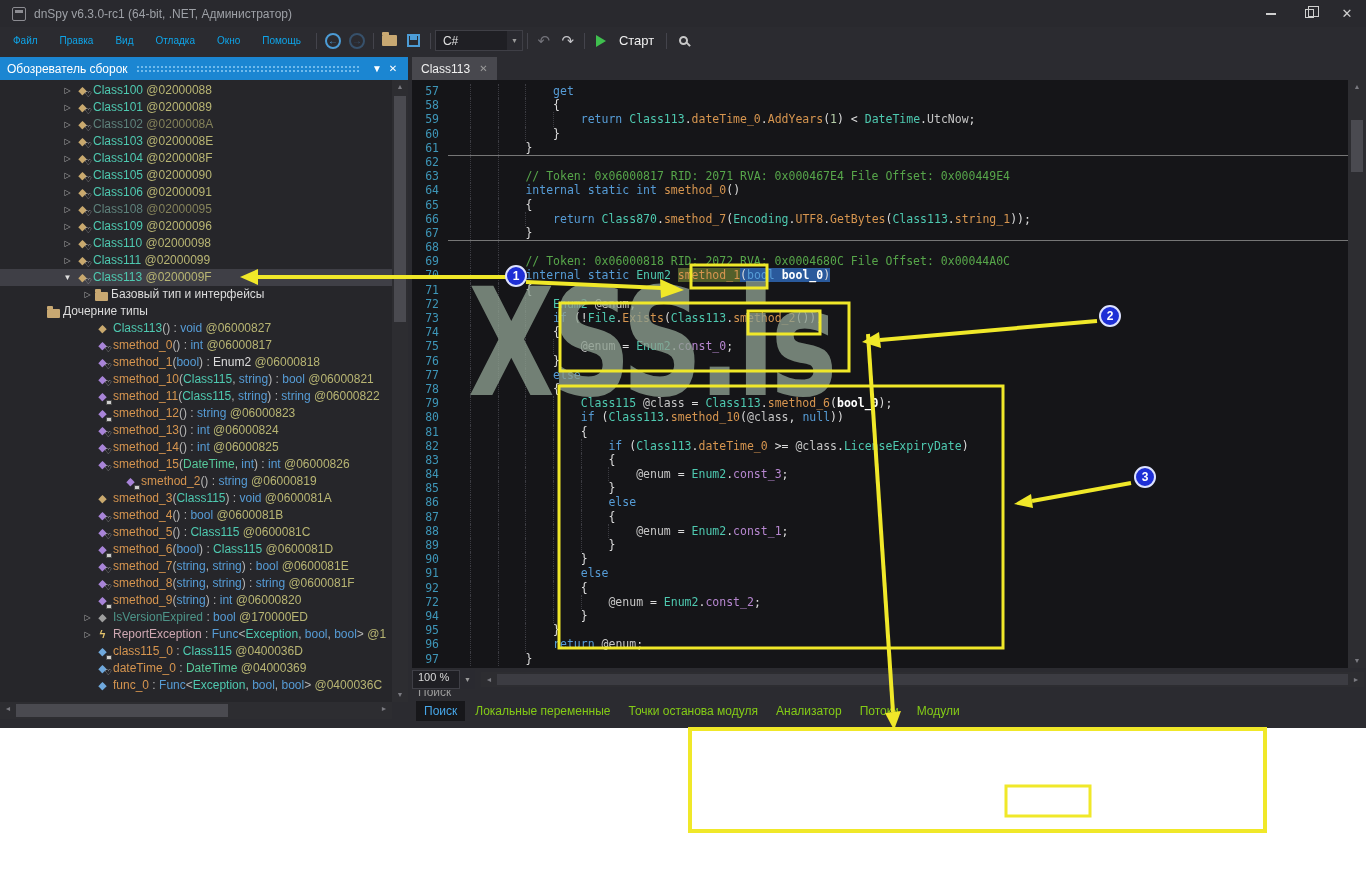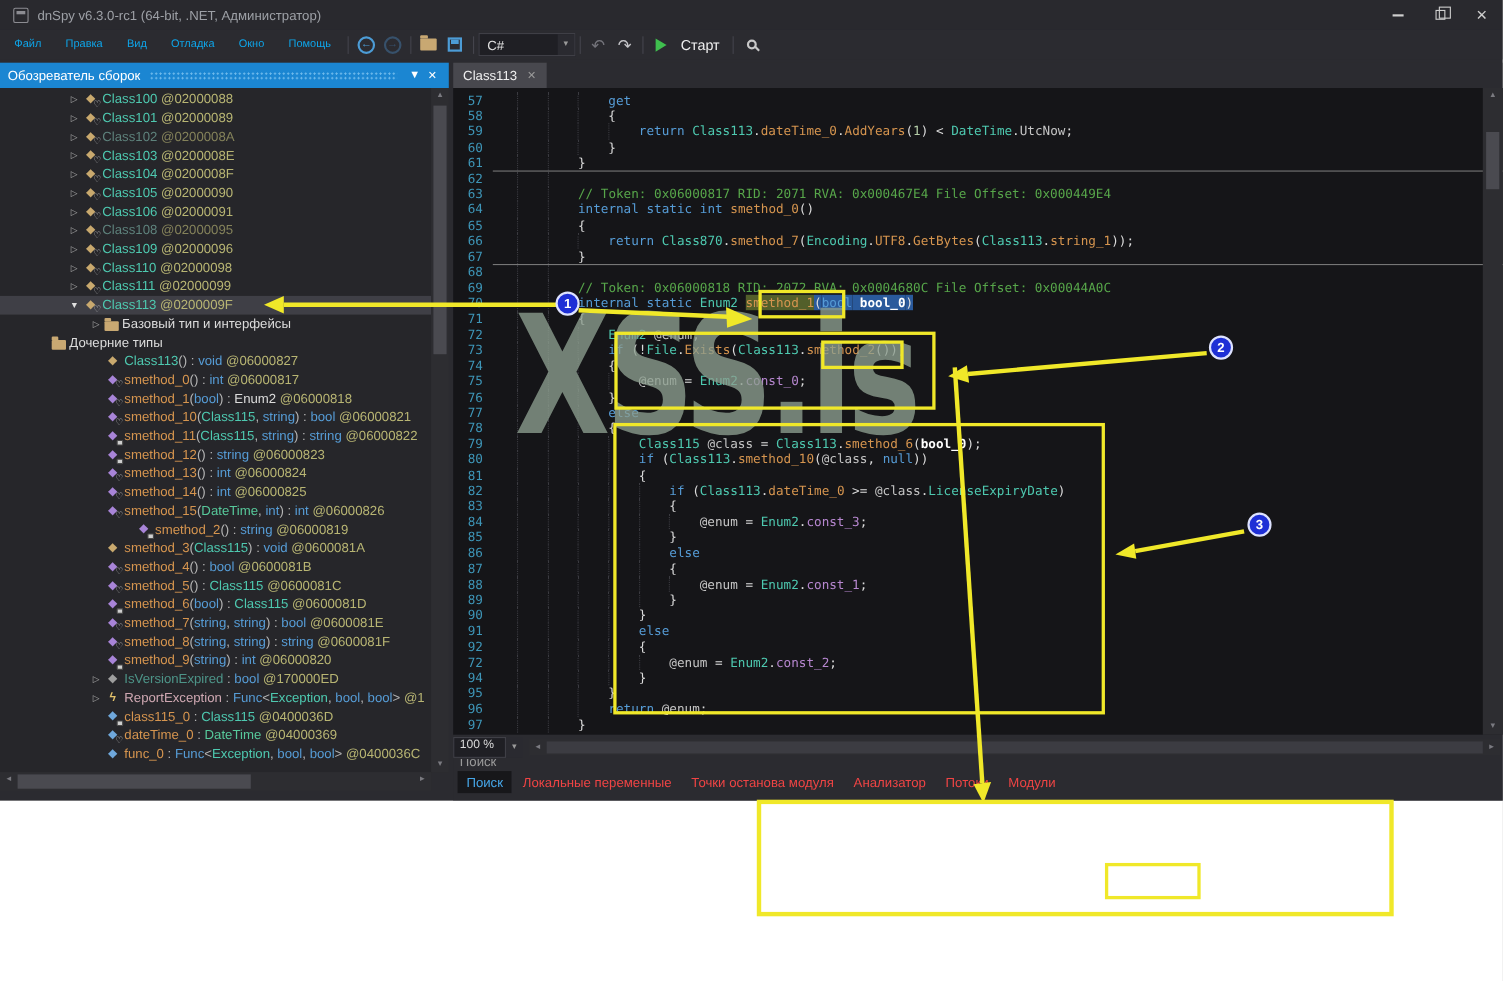--- a/index.html
+++ b/index.html
@@ -94,21 +94,21 @@
   #code-vscroll { right:0; top:23px; width:18px; height:588px; }
   .zoombar { position:absolute; left:0; top:611px; width:954px; height:22px; background:#2B2B30; display:flex; align-items:center; }
   .zcombo { width:48px; height:19px; background:#1F1F24; border:1px solid #3F3F46; color:#DADADA; font-size:11px;
     display:flex; align-items:flex-start; padding-left:5px; }
   .zscroll { flex:1; height:15px; background:#2D2D31; position:relative; margin:0 2px 0 6px; }
   .zthumb { position:absolute; left:16px; right:16px; top:2px; bottom:2px; background:#3C3C42; }
   .bpanel { position:absolute; left:0; top:633px; width:954px; height:38px; background:#2B2B30; }
   .ptitle { height:9px; overflow:hidden; padding-left:6px; color:#9a9a9a; font-size:12px; }
   .ptitle span { display:block; margin-top:-5px; }
   .btabs { display:flex; align-items:center; gap:2px; padding-left:4px; margin-top:2px; }
-  .btab { padding:0 8px; font-size:12px; color:#ef4444; height:20px; line-height:20px; }
+  .btab { padding:0 8px; font-size:12px; color:#84cc16; height:20px; line-height:20px; }
   .btab.on { color:#46A6E8; background:#17171A; }
 
   
   #watermark { position:absolute; left:468px; top:268px; z-index:30; font-family:"DejaVu Sans", sans-serif;
     font-weight:bold; font-size:150px; line-height:1; letter-spacing:-6px; color:rgba(141,159,144,0.78);
     transform:scaleX(0.75); transform-origin:left top; pointer-events:none; }
   #overlay { position:absolute; inset:0; z-index:40; pointer-events:none; }
 
   #whitezone { position:absolute; left:0; top:728px; width:1366px; height:164px; background:#FFFFFF; }
 </style>

